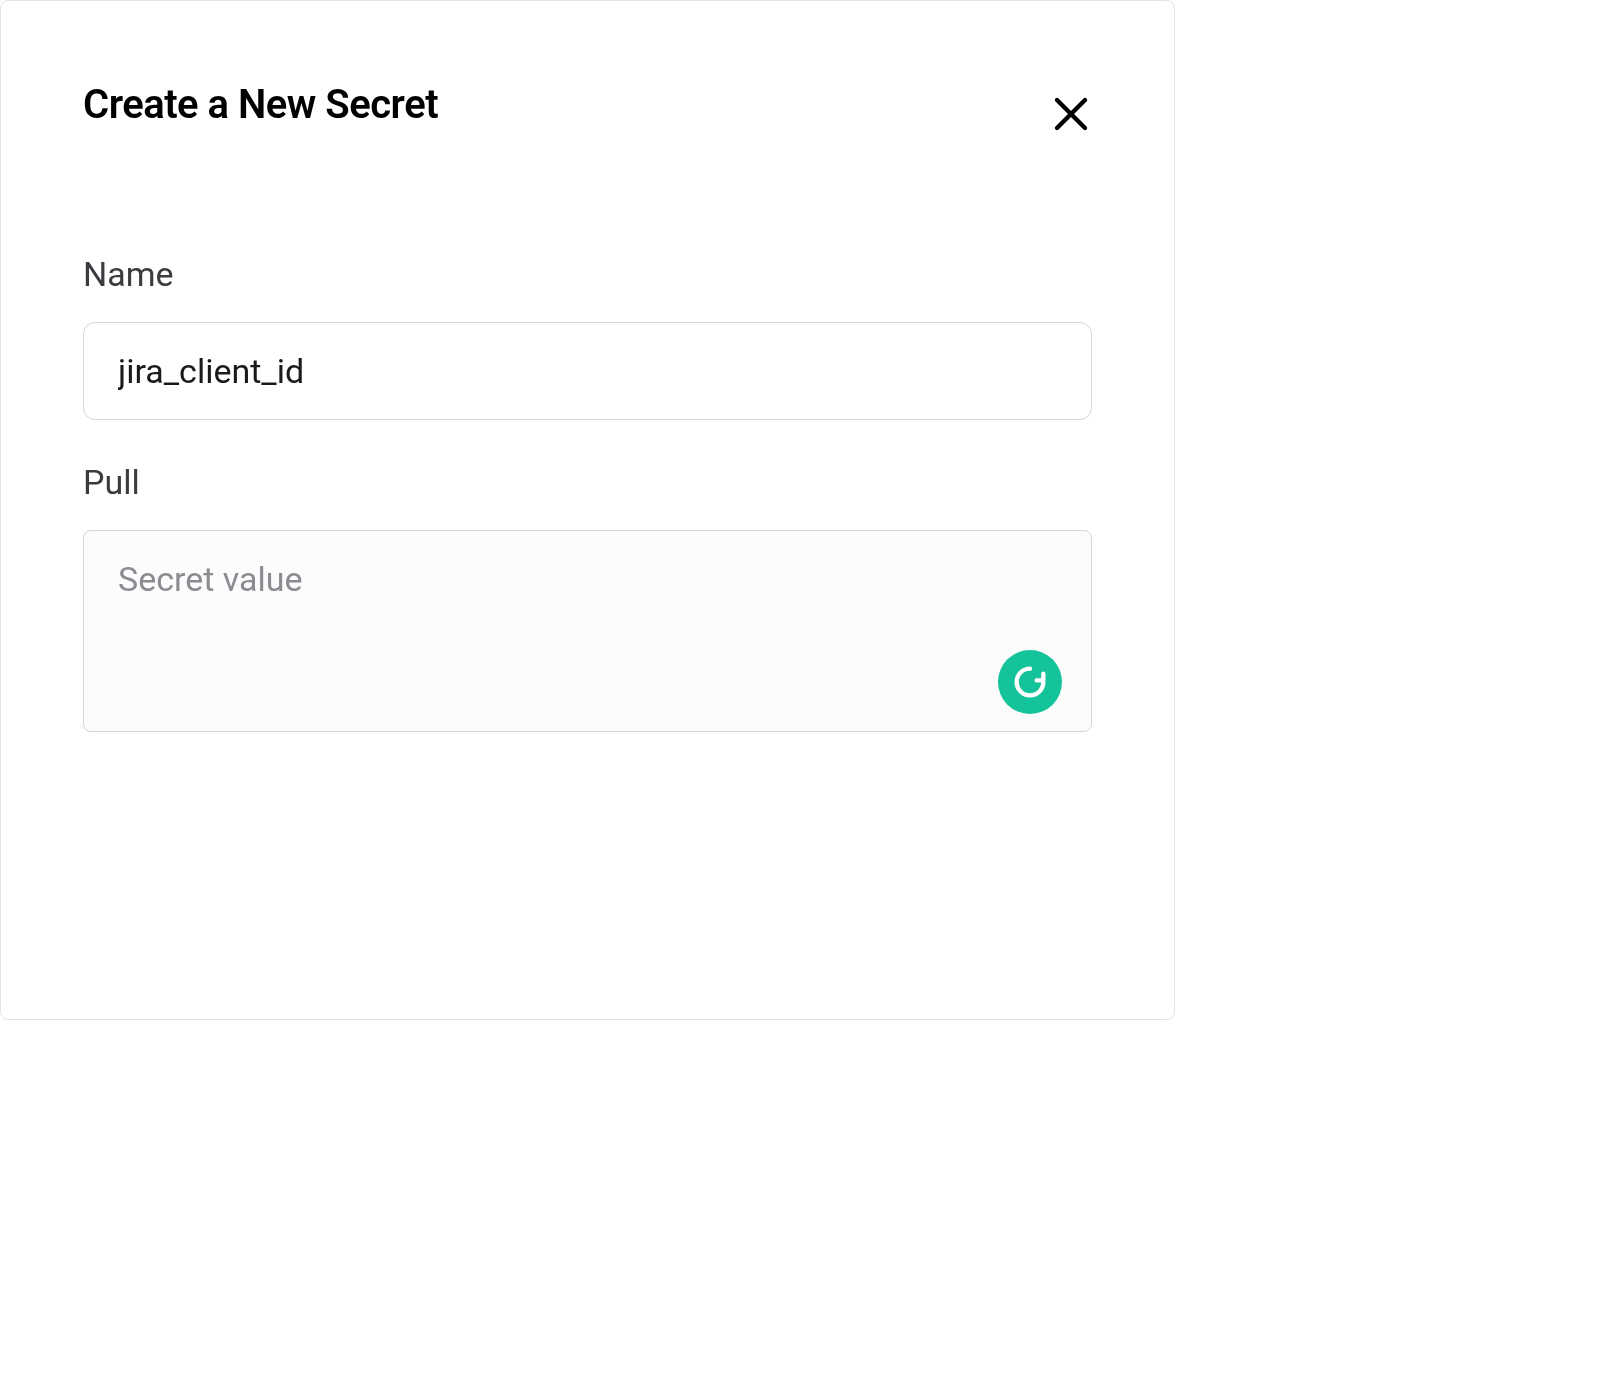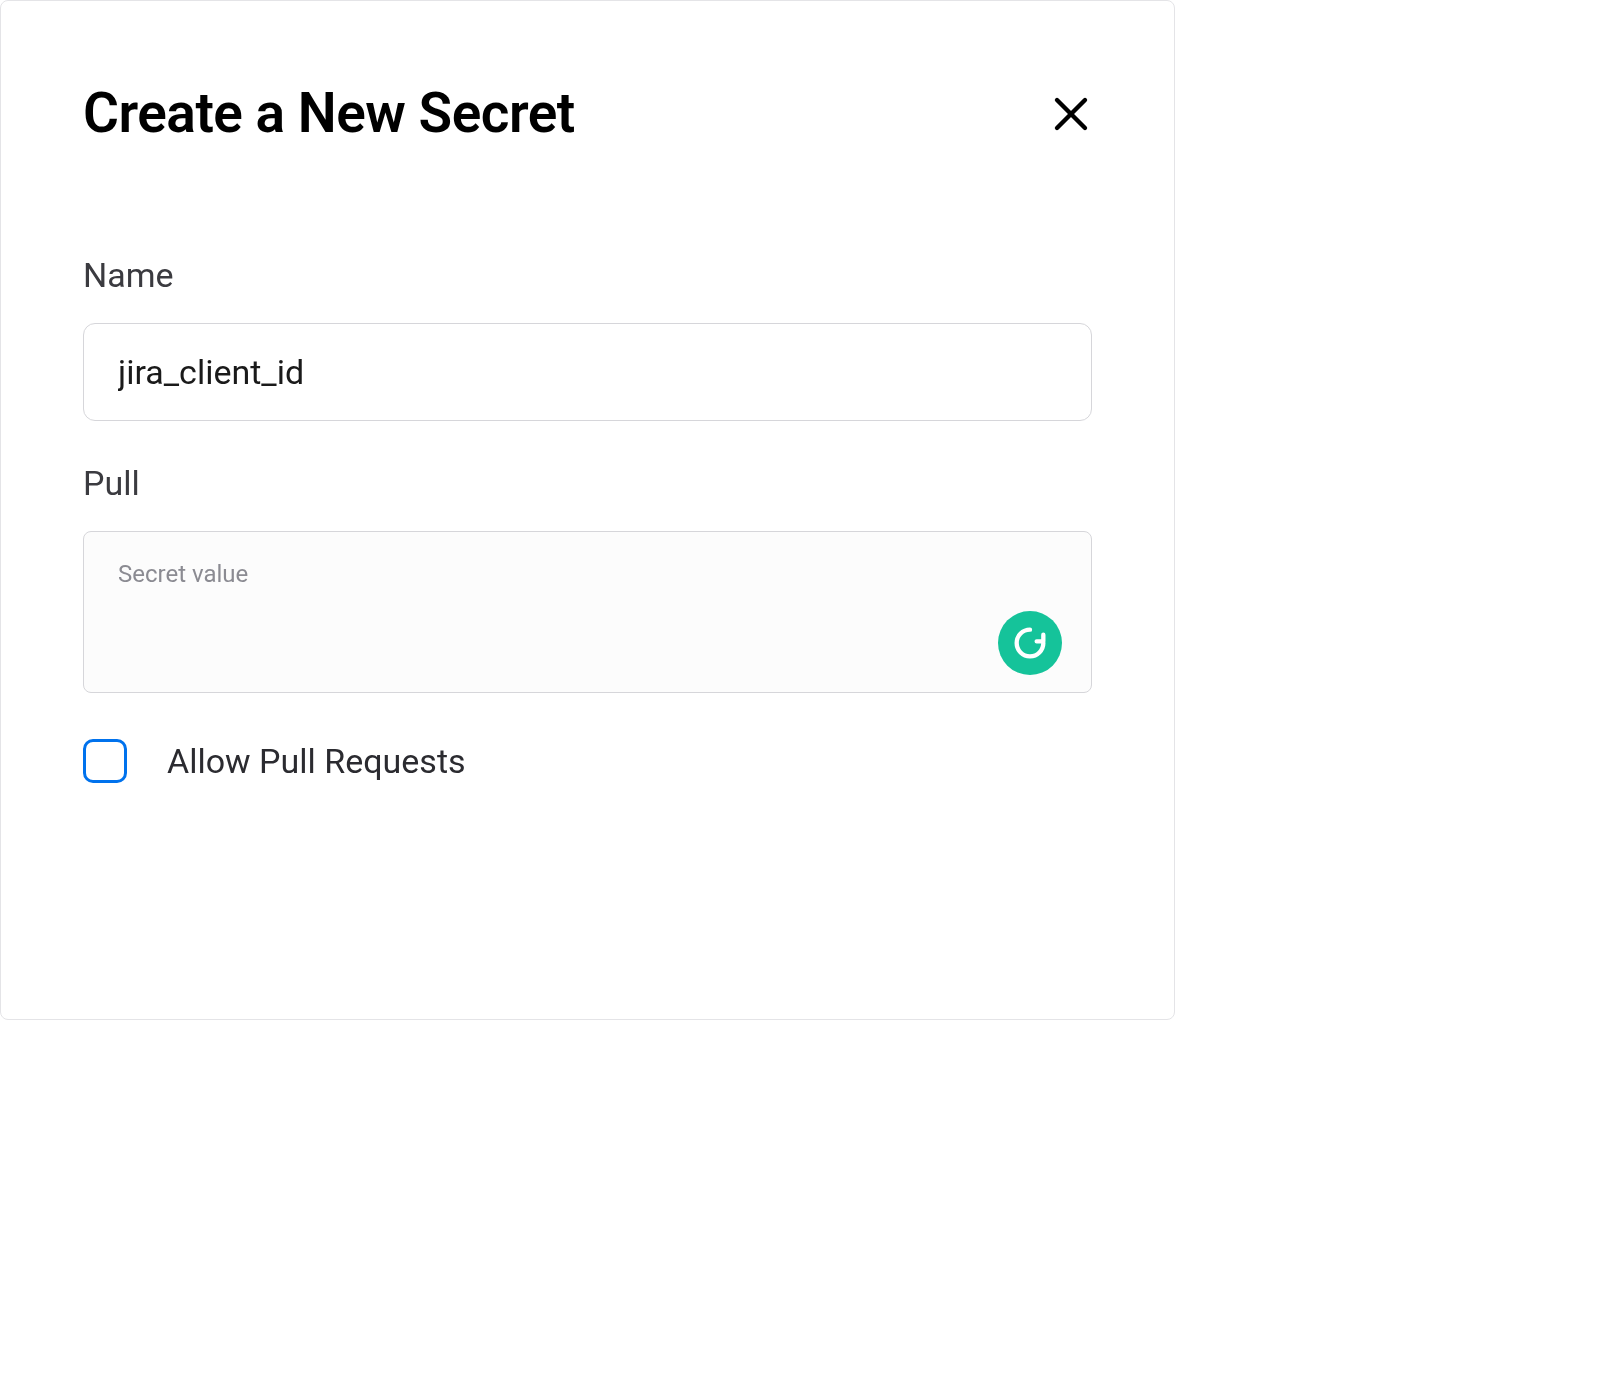--- a/index.html
+++ b/index.html
@@ -25,21 +25,21 @@
       border-radius: 8px;
       padding: 80px 82px;
     }
     .modal-header {
       display: flex;
       justify-content: space-between;
       align-items: flex-start;
       margin-bottom: 110px;
     }
     .modal-title {
-      font-size: 55px;
+      font-size: 40px;
       font-weight: 600;
       color: #000000;
       letter-spacing: -0.5px;
     }
     .close-button {
       background: none;
       border: none;
       cursor: pointer;
       padding: 6px;
       margin-top: 6px;
@@ -76,25 +76,25 @@
     }
     .text-input::placeholder {
       color: #8b8b92;
     }
     .textarea-wrapper {
       position: relative;
       width: 100%;
     }
     .textarea-input {
       width: 100%;
-      height: 162px;
+      height: 202px;
       border: 1px solid #d6d6da;
       border-radius: 8px;
       padding: 28px 34px;
-      font-size: 24px;
+      font-size: 34px;
       color: #1a1a1a;
       background: #fcfcfc;
       outline: none;
       resize: none;
       font-family: inherit;
     }
     .textarea-input::placeholder {
       color: #8b8b92;
     }
     .grammarly-badge {
@@ -187,18 +187,14 @@
       <textarea class="textarea-input" placeholder="Secret value" style=""></textarea>
       <div class="grammarly-badge">
         <svg viewBox="0 0 24 24" fill="none">
           <path d="M 20 12 A 8 8 0 1 1 12 4" stroke="#ffffff" stroke-width="2.6" stroke-linecap="round" fill="none"></path>
           <path d="M 16 11 L 20 11 L 20 7" stroke="#ffffff" stroke-width="2.6" stroke-linecap="round" stroke-linejoin="round" fill="none"></path>
         </svg>
       </div>
     </div>
   </div>
 
-  <div class="checkbox-row">
-    <div class="checkbox-box"></div>
-    <span class="checkbox-label">Allow Pull Requests</span>
-  </div>
 
 </div>
 
 </body></html>

